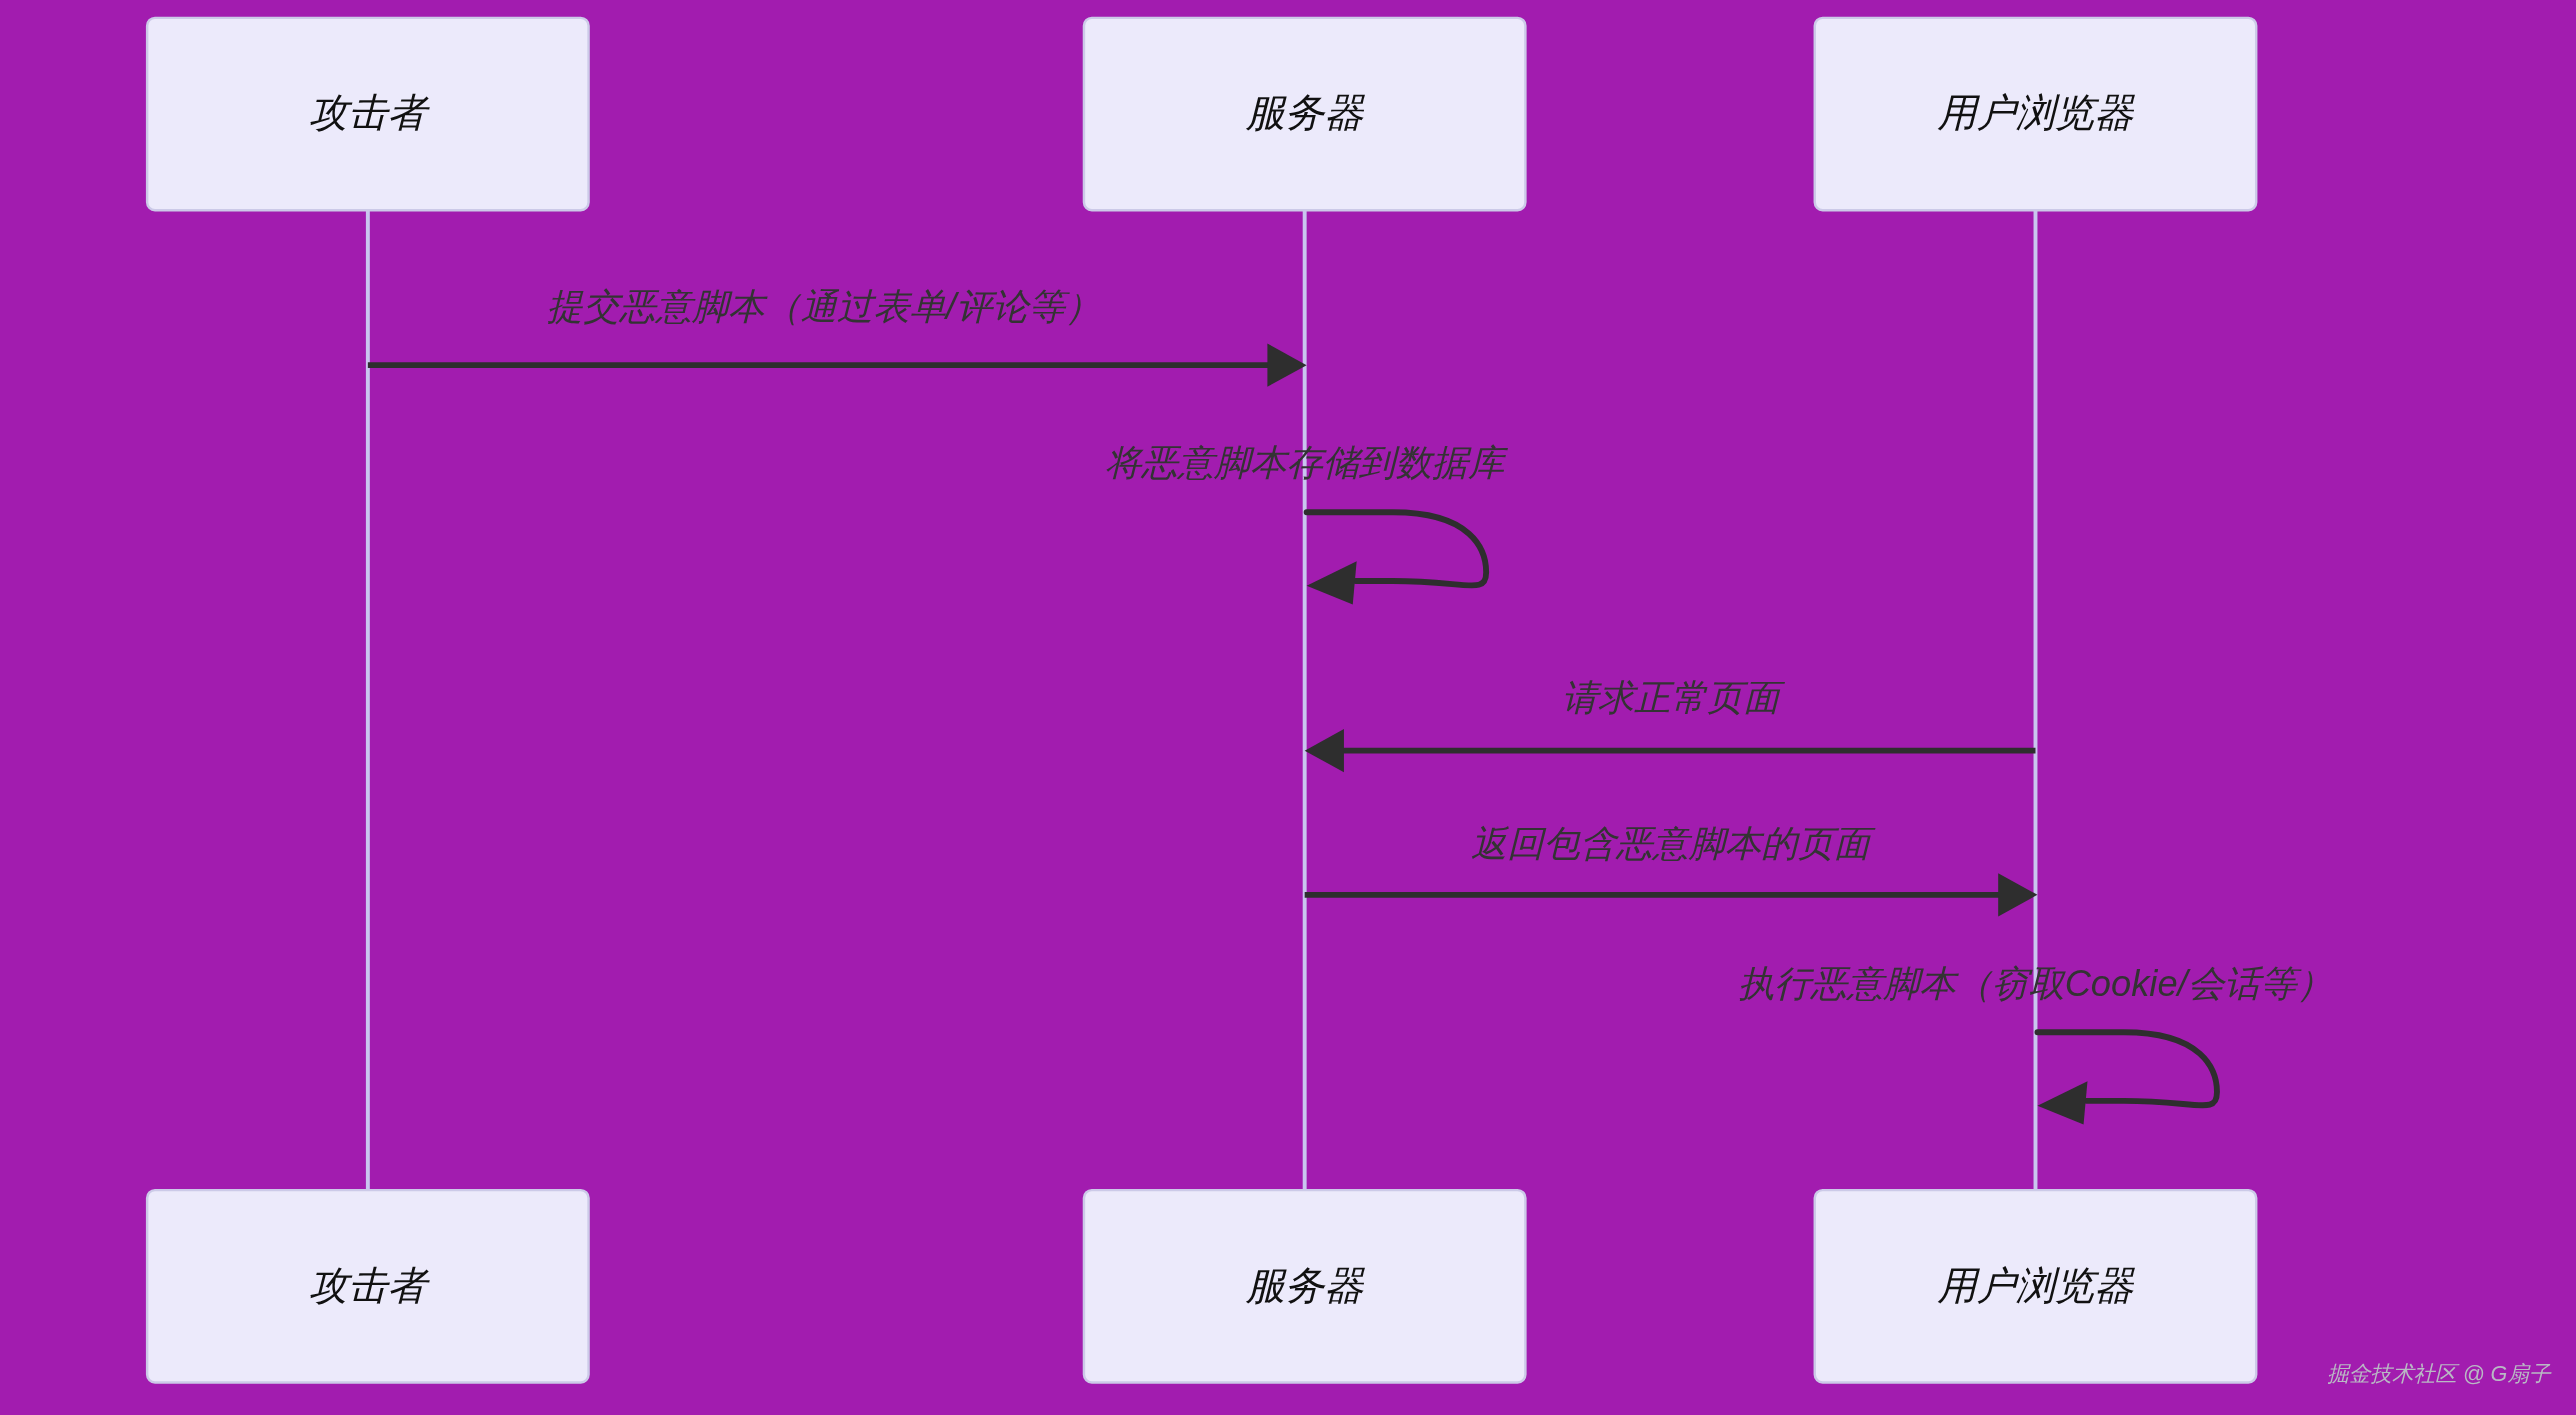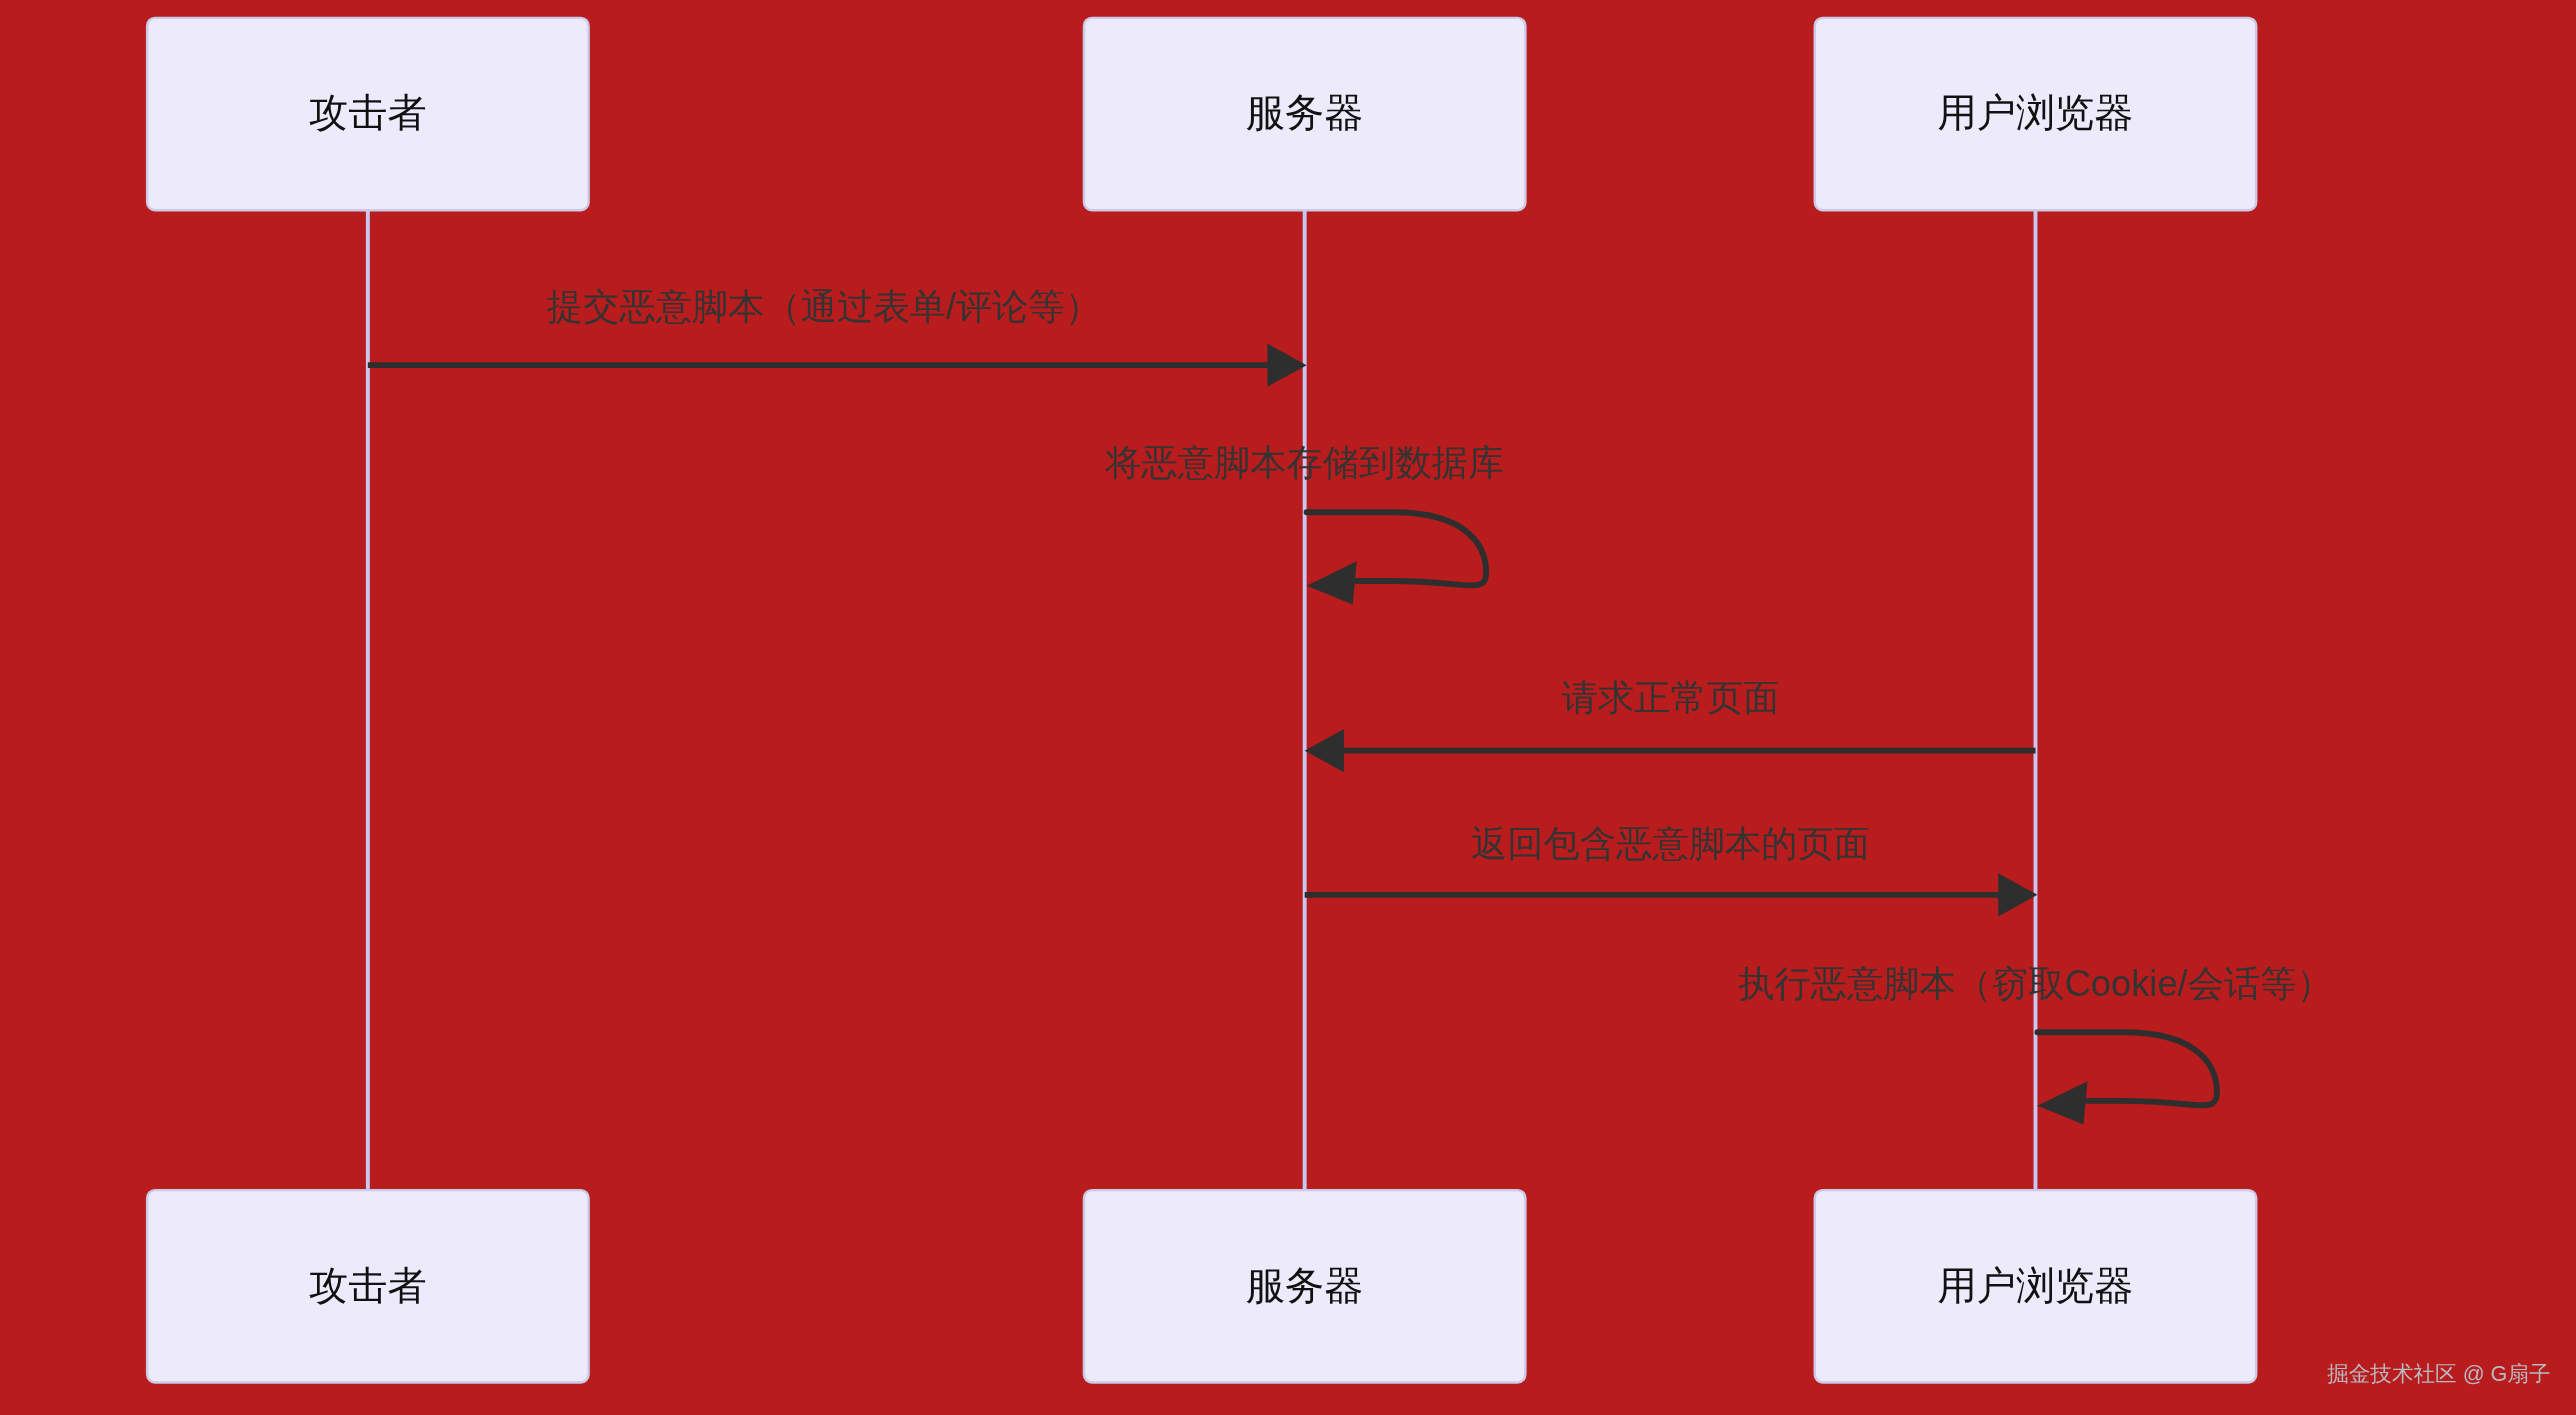--- a/index.html
+++ b/index.html
@@ -7,22 +7,23 @@
     padding: 0;
     background: #ffffff;
   }
   body {
     font-family: "Liberation Sans", "DejaVu Sans", sans-serif;
   }
   #diagram-root {
     position: relative;
     width: 2576px;
     height: 1416px;
-    background: #b91c1c;
+    background: #a21caf;
     overflow: hidden;
+    font-style: italic;
   }
   #seq-svg {
     position: absolute;
     top: 0;
     left: 0;
     width: 2576px;
     height: 1416px;
     display: block;
   }
   .actor-box-rect {

